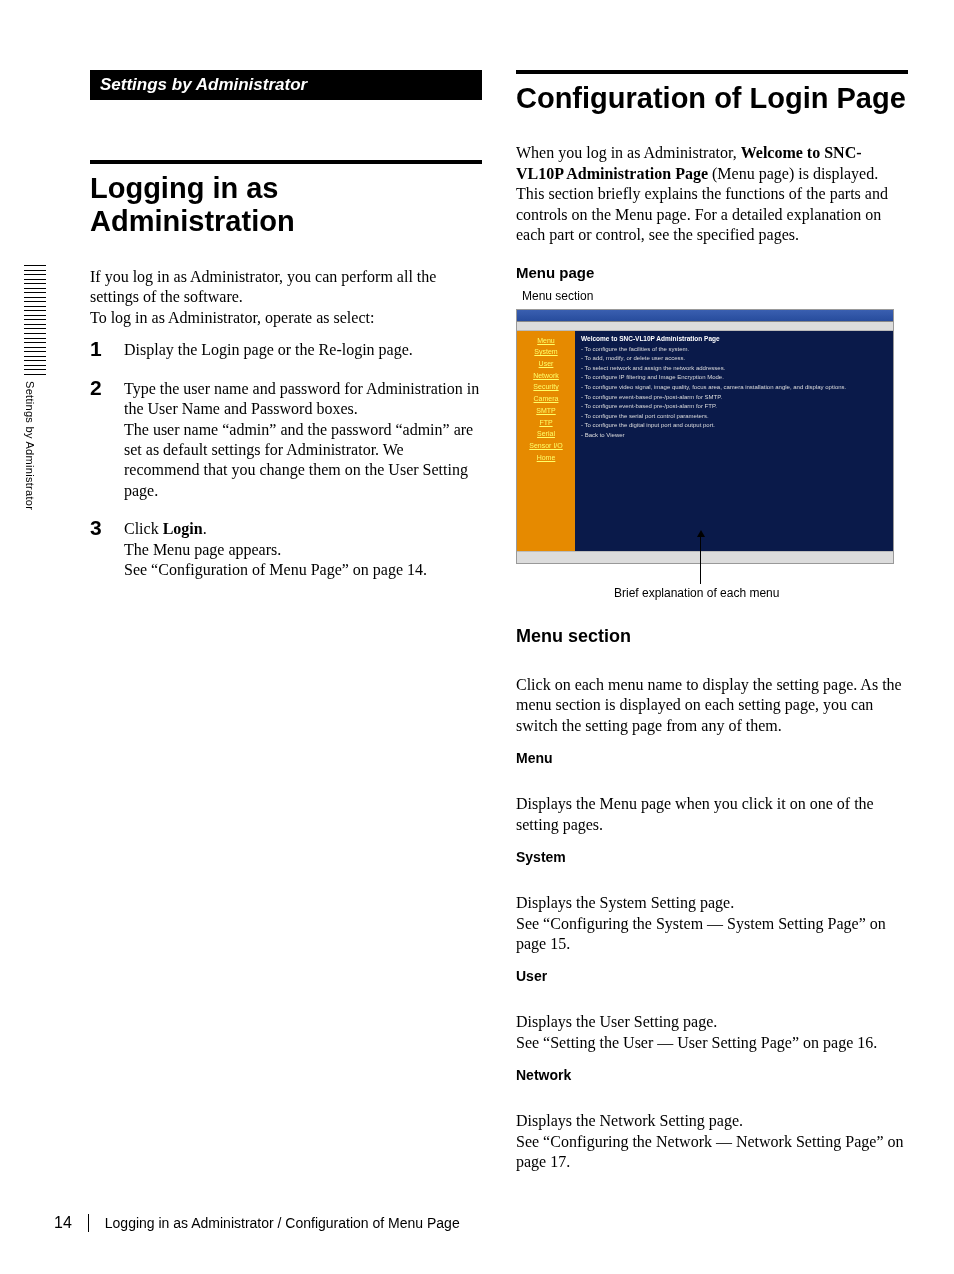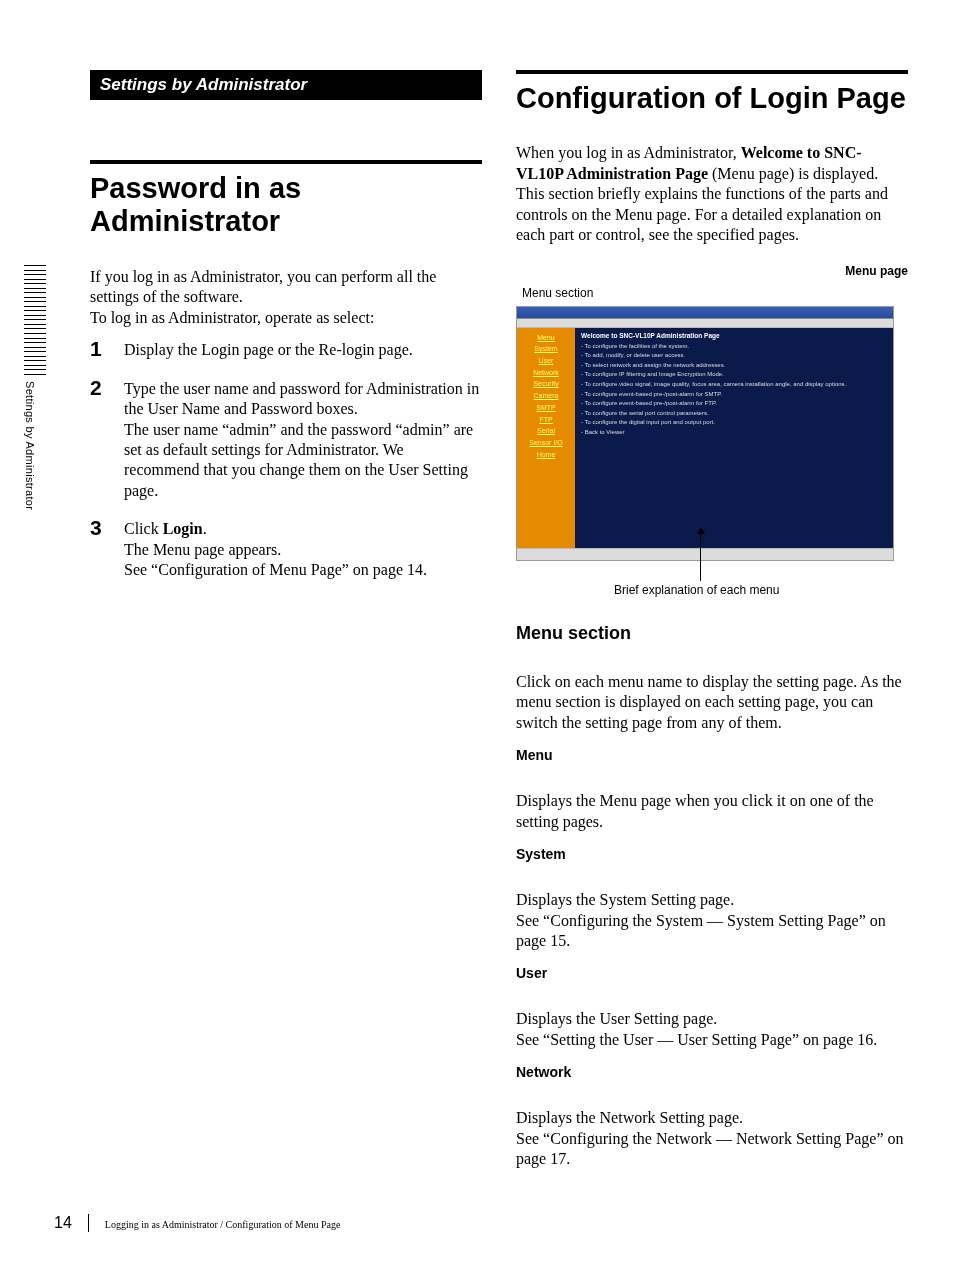--- a/index.html
+++ b/index.html
@@ -88,24 +88,23 @@
     left: 0;
     top: -4px;
     font-family: Arial, Helvetica, sans-serif;
     font-weight: bold;
     font-size: 21px;
   }
 
   h3.sub {
     font-family: Arial, Helvetica, sans-serif;
     font-weight: bold;
-    font-size: 12px;
+    font-size: 15px;
     margin-top: 18px;
     margin-bottom: 6px;
-    text-align: right;
   }
   h2.sect {
     font-family: Arial, Helvetica, sans-serif;
     font-weight: bold;
     font-size: 18px;
     margin-top: 24px;
     margin-bottom: 6px;
   }
   h4.item {
     font-family: Arial, Helvetica, sans-serif;
@@ -202,21 +201,21 @@
   .footer {
     position: absolute;
     left: 54px;
     bottom: 42px;
     display: flex;
     align-items: baseline;
     gap: 16px;
   }
   .page-no { font-family: Arial, Helvetica, sans-serif; font-size: 16px; }
   .footer-rule { width: 1px; height: 18px; background: #000; align-self: flex-end; }
-  .footer-text { font-family: Liberation Serif, serif; font-size: 10px; }
+  .footer-text { font-family: Liberation Sans, sans-serif; font-size: 14px; }
 
   .b { font-weight: bold; }
 </style>
 </head>
 <body>
 
 <div class="page">
 
   <div class="side-tab">
     <div class="side-stripes">
@@ -245,21 +244,21 @@
         <span></span>
         <span></span>
         <span></span>
     </div>
     <div class="side-label">Settings by Administrator</div>
   </div>
 
   <div class="col-left">
     <div class="section-banner">Settings by Administrator</div>
     <div class="top-rule"></div>
-    <h1>Password in as Administrator</h1>
+    <h1>Logging in as Administration</h1>
     <p class="body-text">
       <span>If you log in as Administrator, you can perform all the settings of the software.</span><br>
       <span>To log in as Administrator, operate as select:</span>
     </p>
     <ol class="steps">
       <li><span>Display the Login page or the Re-login page.</span></li>
       <li>
         <span>Type the user name and password for Administration in the User Name and Password boxes.</span><br>
         <span>The user name “admin”  and the password “admin” are set as default settings for Administrator.  We recommend that you change them on the User Setting page.</span>
       </li>

